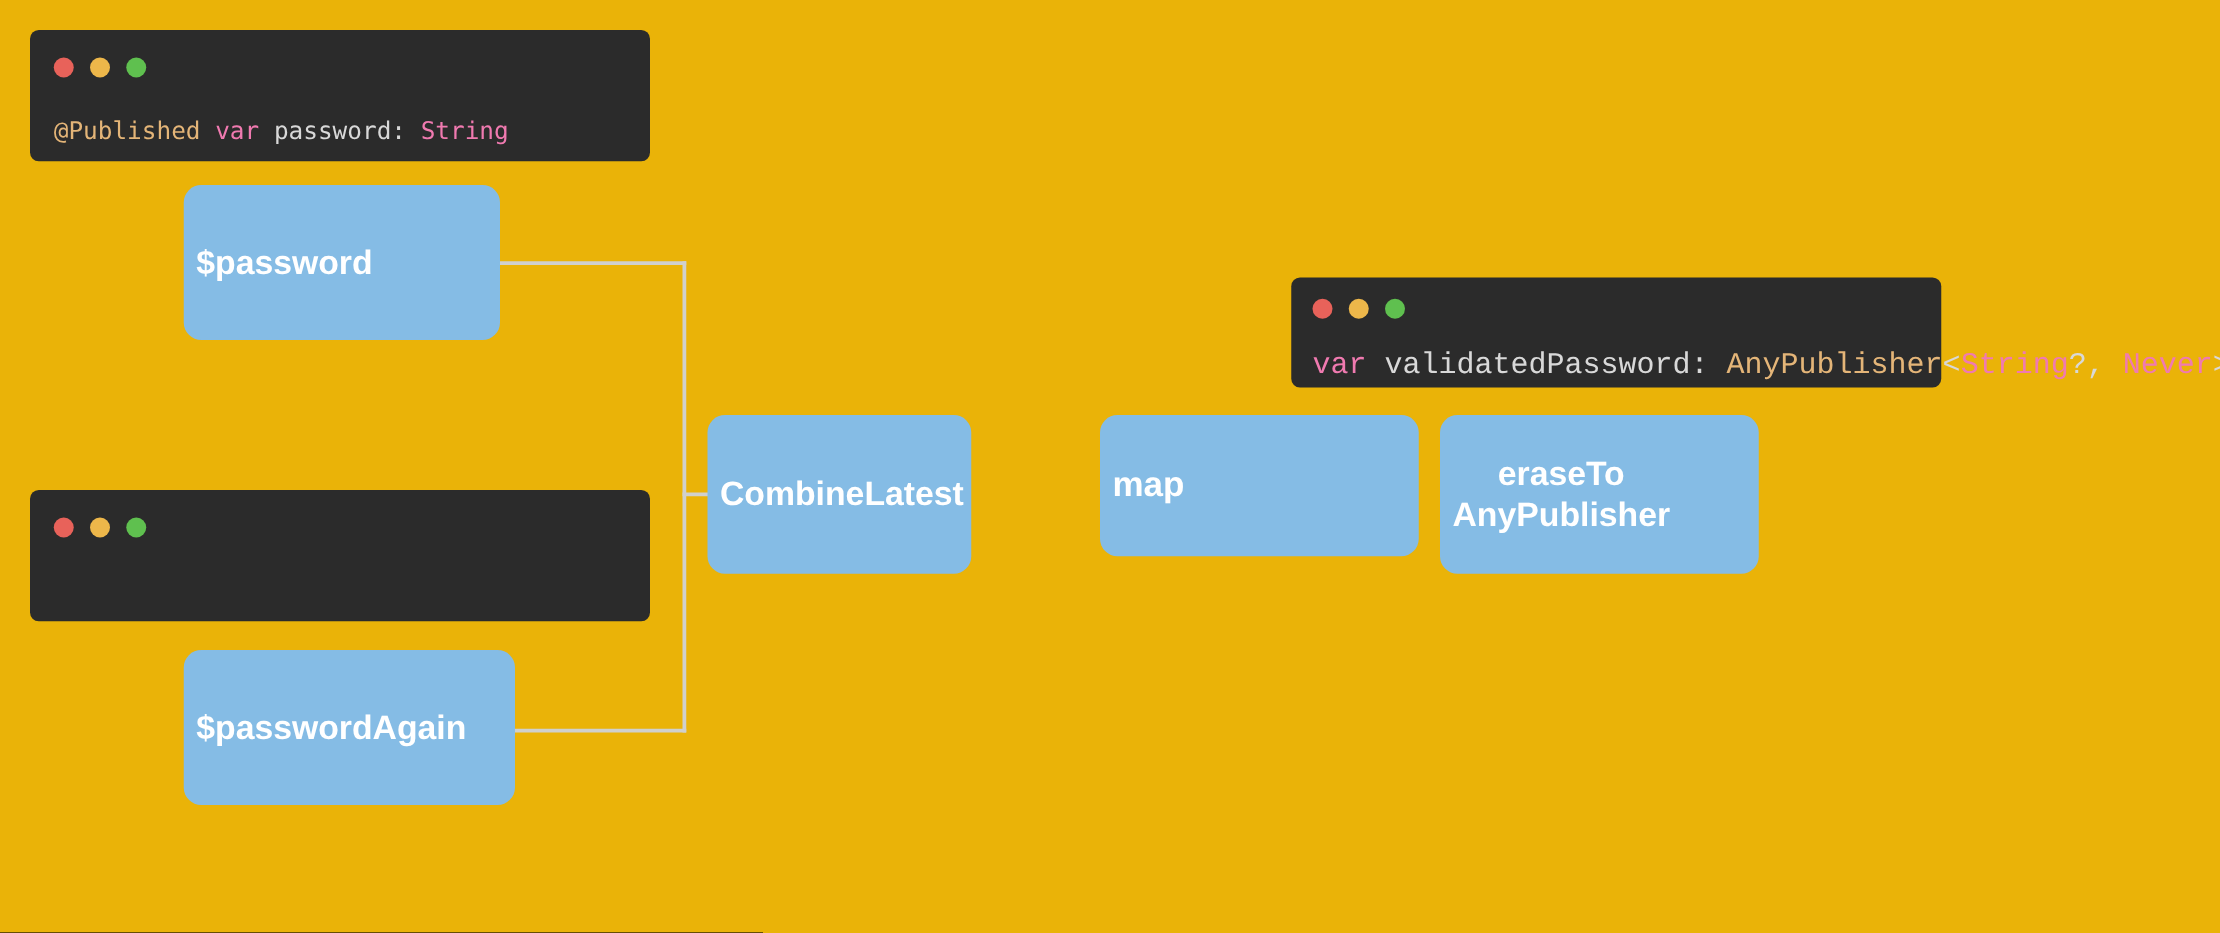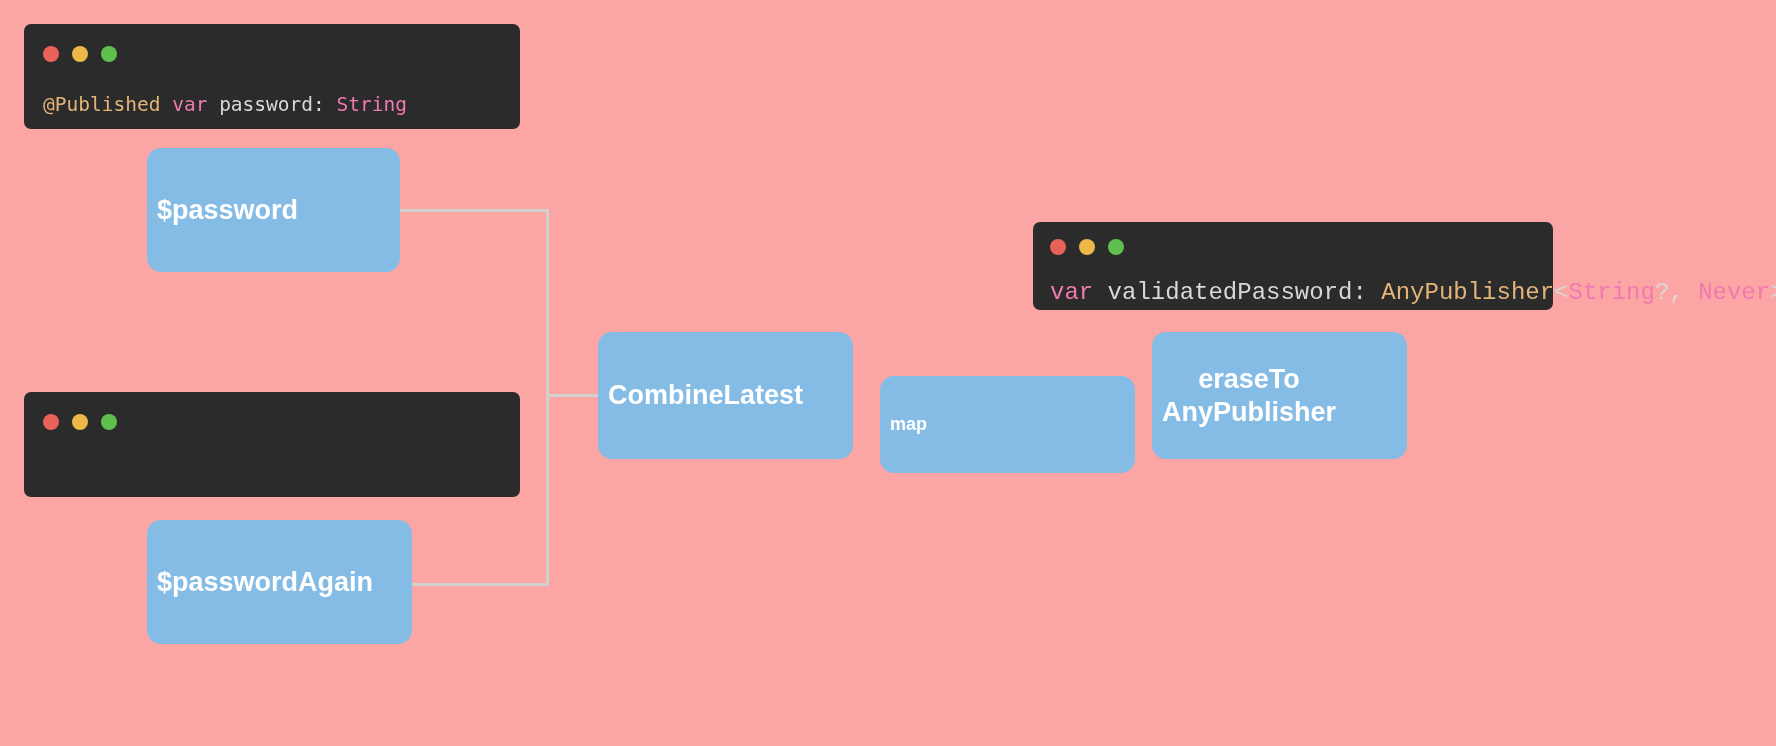--- a/index.html
+++ b/index.html
@@ -8,21 +8,21 @@
     padding: 0;
     background: #000000;
   }
   body {
     font-family: "Liberation Sans", sans-serif;
   }
   #canvas {
     position: relative;
     width: 1776px;
     height: 746px;
-    background: #fca5a5;
+    background: #eab308;
     overflow: hidden;
   }
 
   
   .code-card {
     position: absolute;
     background: #2b2b2b;
     border-radius: 7px;
     box-sizing: border-box;
     padding: 0;
@@ -128,25 +128,25 @@
   <div class="wire wire-h" style="left:546px; top:394px; width:56px;"></div>
 
   <div class="node" style="left:147px; top:148px; width:253px; height:124px; font-size:27px;">
     <span class="node-label">$password</span>
   </div>
 
   <div class="node" style="left:147px; top:520px; width:265px; height:124px; font-size:27px;">
     <span class="node-label">$passwordAgain</span>
   </div>
 
-  <div class="node" style="left:598px; top:332px; width:255px; height:127px; font-size:27px;">
+  <div class="node" style="left:566px; top:332px; width:211px; height:127px; font-size:27px;">
     <span class="node-label">CombineLatest</span>
   </div>
 
-  <div class="node" style="left:880px; top:332px; width:255px; height:97px; font-size:18px;margin-top:44px;">
+  <div class="node" style="left:880px; top:332px; width:255px; height:113px; font-size:28px;">
     <span class="node-label">map</span>
   </div>
 
   <div class="node" style="left:1152px; top:332px; width:255px; height:127px; font-size:27px;">
     <span class="node-label">eraseTo
 AnyPublisher</span>
   </div>
 
 </div>
 

